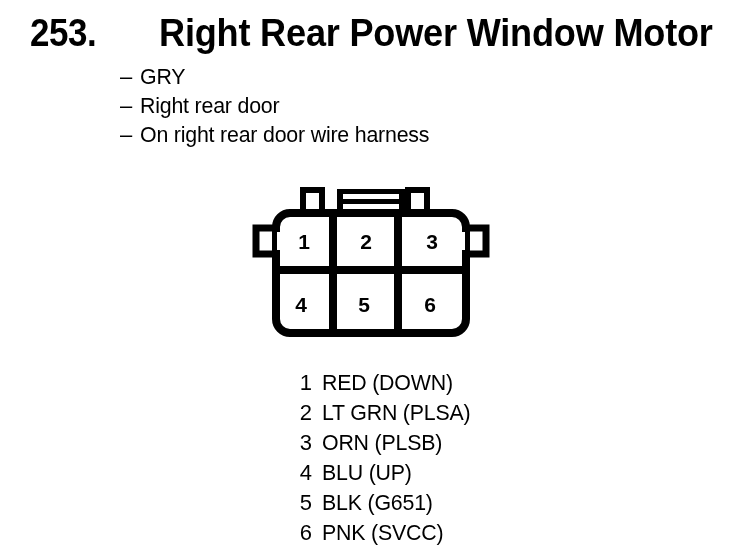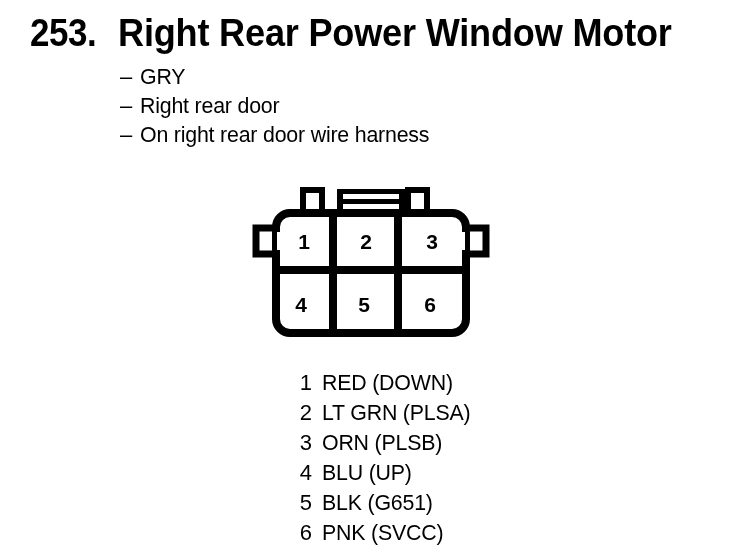--- a/index.html
+++ b/index.html
@@ -21,20 +21,21 @@
   
   .header {
     position: absolute;
     left: 30px;
     top: 12px;
     width: 712px;
     height: 46px;
     display: flex;
     align-items: baseline;
     white-space: nowrap;
+    justify-content: space-between;
   }
   .hdr-num {
     font-size: 38px;
     font-weight: bold;
     letter-spacing: -0.5px;
     transform: scaleX(0.92);
     transform-origin: left bottom;
   }
   .hdr-title {
     font-size: 38px;

